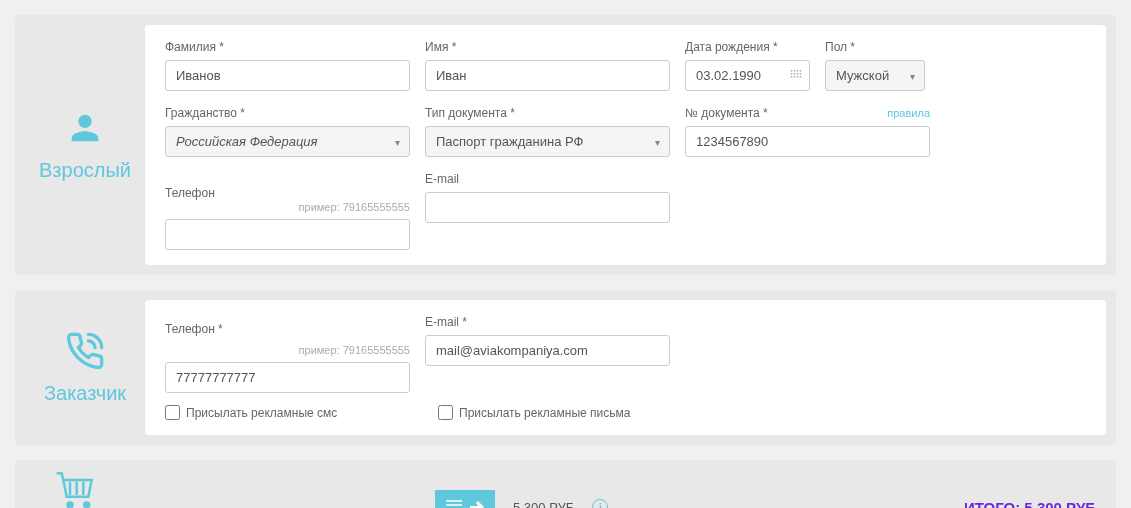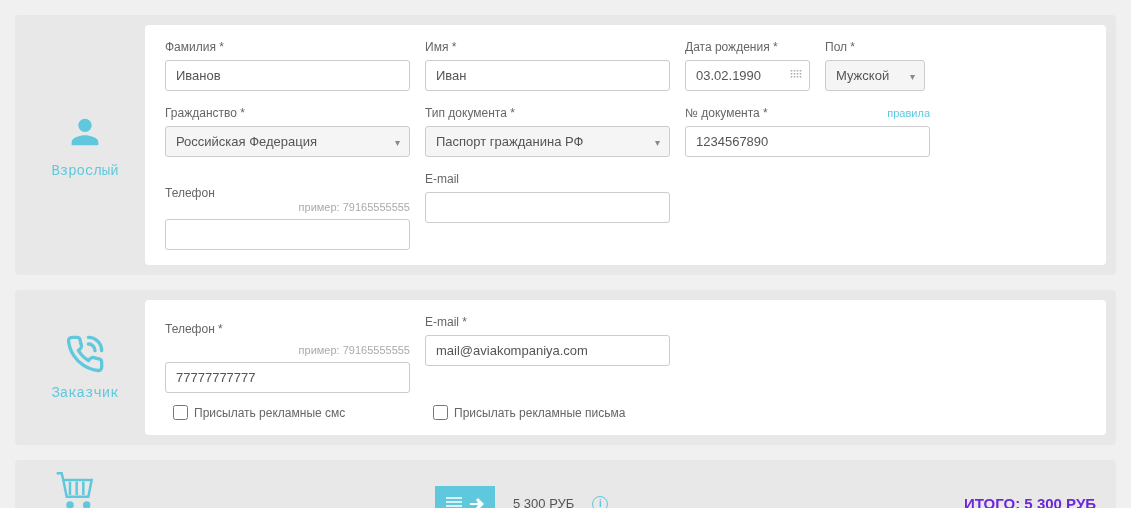--- a/index.html
+++ b/index.html
@@ -31,23 +31,22 @@
       align-items: center;
       justify-content: center;
       padding: 10px;
     }
     .sidebar-icon {
       color: #5fc8dd;
       margin-bottom: 8px;
     }
     .sidebar-label {
       color: #5fc8dd;
-      font-size: 14px;
+      font-size: 20px;
       text-align: center;
-      font-family: Liberation Mono, monospace;
     }
     .content {
       flex: 1;
       background: #fff;
       border-radius: 4px;
       padding: 15px 20px;
     }
     .form-row {
       display: flex;
       gap: 15px;
@@ -114,23 +113,22 @@
       color: #aaa;
     }
     .link {
       color: #5fc8dd;
       font-size: 11px;
       text-decoration: none;
       cursor: pointer;
     }
     .checkbox-row {
       display: flex;
-      gap: 15px;
+      gap: 28px;
       margin-top: 12px;
-      margin-left: 8px;
     }
     .checkbox-group {
       display: flex;
       align-items: center;
       gap: 6px;
     }
     .checkbox-group input[type="checkbox"] {
       width: 15px;
       height: 15px;
     }
@@ -241,21 +239,21 @@
           <label class="form-label">Пол *</label>
           <div class="select-wrapper">
             <input class="form-select" style="width: 100%;" readonly="" value="Мужской">
           </div>
         </div>
       </div>
       <div class="form-row">
         <div class="form-group w-245">
           <label class="form-label">Гражданство *</label>
           <div class="select-wrapper">
-            <input class="form-select" style="width: 100%;" readonly="" value="Российская Федерация">
+            <input class="form-select" style="width: 100%; font-style: italic;" readonly="" value="Российская Федерация">
           </div>
         </div>
         <div class="form-group w-245">
           <label class="form-label">Тип документа *</label>
           <div class="select-wrapper">
             <input class="form-select" style="width: 100%;" readonly="" value="Паспорт гражданина РФ">
           </div>
         </div>
         <div class="form-group w-245">
           <div class="label-row">

